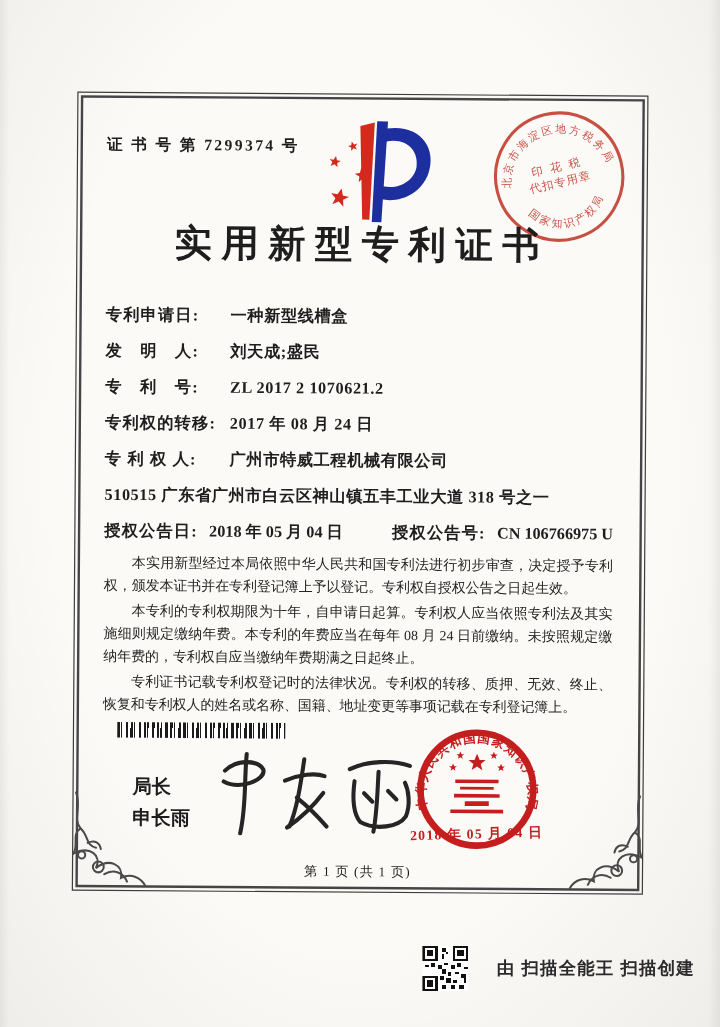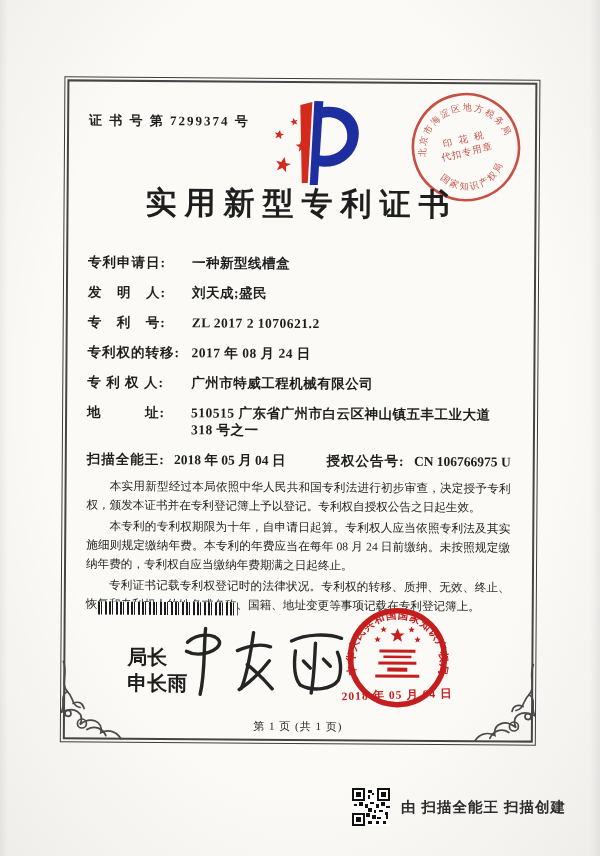--- a/index.html
+++ b/index.html
@@ -29,31 +29,31 @@
   .content{position:absolute;left:24px;top:176px;width:424px;}
   .row{display:flex;font-size:13.5px;font-weight:600;line-height:17px;margin-bottom:13px;}
   .row .lbl{flex:0 0 104px;letter-spacing:1px;white-space:nowrap;}
   .row .val{flex:1;letter-spacing:.5px;}
   .grant-row{display:flex;justify-content:space-between;font-size:13.5px;font-weight:600;margin-bottom:8px;}
   .grant-row .lbl{letter-spacing:1px;margin-right:6px;}
   .paras p{margin:0 0 2px 0;font-size:11.6px;line-height:1.64;text-align:justify;text-indent:2em;
     font-weight:500;color:#242424;}
   .barcode{position:absolute;left:36px;top:524px;width:140px;height:13px;
     background:repeating-linear-gradient(90deg,#1b1b1b 0 2px,#fff 2px 3px,#1b1b1b 3px 4px,#fff 4px 7px,#1b1b1b 7px 9px,#fff 9px 11px);}
-  .director{position:absolute;left:66px;top:566px;font-family:"Liberation Sans","DejaVu Sans",sans-serif;
-    font-size:20px;font-weight:700;line-height:26px;}
+  .director{position:absolute;left:49px;top:566px;font-family:"Liberation Sans","DejaVu Sans",sans-serif;
+    font-size:16px;font-weight:700;line-height:26px;}
   .signature{position:absolute;left:108px;top:540px;}
   .big-seal{position:absolute;left:284px;top:526px;width:104px;height:104px;}
   .seal-date{position:absolute;left:250px;top:608px;width:172px;text-align:center;
     color:#c41e1e;font-size:11.5px;font-weight:700;letter-spacing:1px;transform:rotate(-2deg);}
   .page-info{position:absolute;left:0;bottom:9px;width:100%;text-align:center;font-size:11px;letter-spacing:1px;}
   .flourish{position:absolute;bottom:-6px;}
   .flourish.left{left:-6px;}
   .flourish.right{right:-6px;transform:scaleX(-1);}
-  .watermark{position:absolute;left:352px;top:788px;display:flex;align-items:center;gap:11px;}
+  .watermark{position:absolute;left:352px;top:788px;display:flex;align-items:center;gap:24px;}
   .wm-text{font-family:"Liberation Sans","DejaVu Sans",sans-serif;font-size:14.5px;font-weight:700;
     color:#2b2b2b;letter-spacing:1px;white-space:nowrap;}
   svg text{font-family:"Liberation Serif","DejaVu Serif",serif;}
 </style>
 </head>
 <body>
 
 <svg width="0" height="0" style="position:absolute">
   <defs>
     <path id="star" d="M0,-10 L2.9,-3.1 L9.5,-3.1 L4.1,1.2 L5.9,8.1 L0,4 L-5.9,8.1 L-4.1,1.2 L-9.5,-3.1 L-2.9,-3.1 Z"></path>
@@ -117,27 +117,26 @@
       </div>
       <div class="row">
         <span class="lbl">专利权的转移:</span>
         <span class="val">2017 年 08 月 24 日</span>
       </div>
       <div class="row">
         <span class="lbl">专 利 权 人:</span>
         <span class="val">广州市特威工程机械有限公司</span>
       </div>
       <div class="row">
-        <span class="lbl">地　　　址:</span>
         <span class="val">510515 广东省广州市白云区神山镇五丰工业大道 318 号之一</span>
       </div>
 
       <div class="grant-row">
         <div>
-          <span class="lbl">扫描全能王:</span>
+          <span class="lbl">授权公告日:</span>
           <span>2018 年 05 月 04 日</span>
         </div>
         <div>
           <span class="lbl">授权公告号:</span>
           <span>CN 106766975 U</span>
         </div>
       </div>
 
       <div class="paras">
         <p>本实用新型经过本局依照中华人民共和国专利法进行初步审查，决定授予专利权，颁发本证书并在专利登记簿上予以登记。专利权自授权公告之日起生效。</p>

